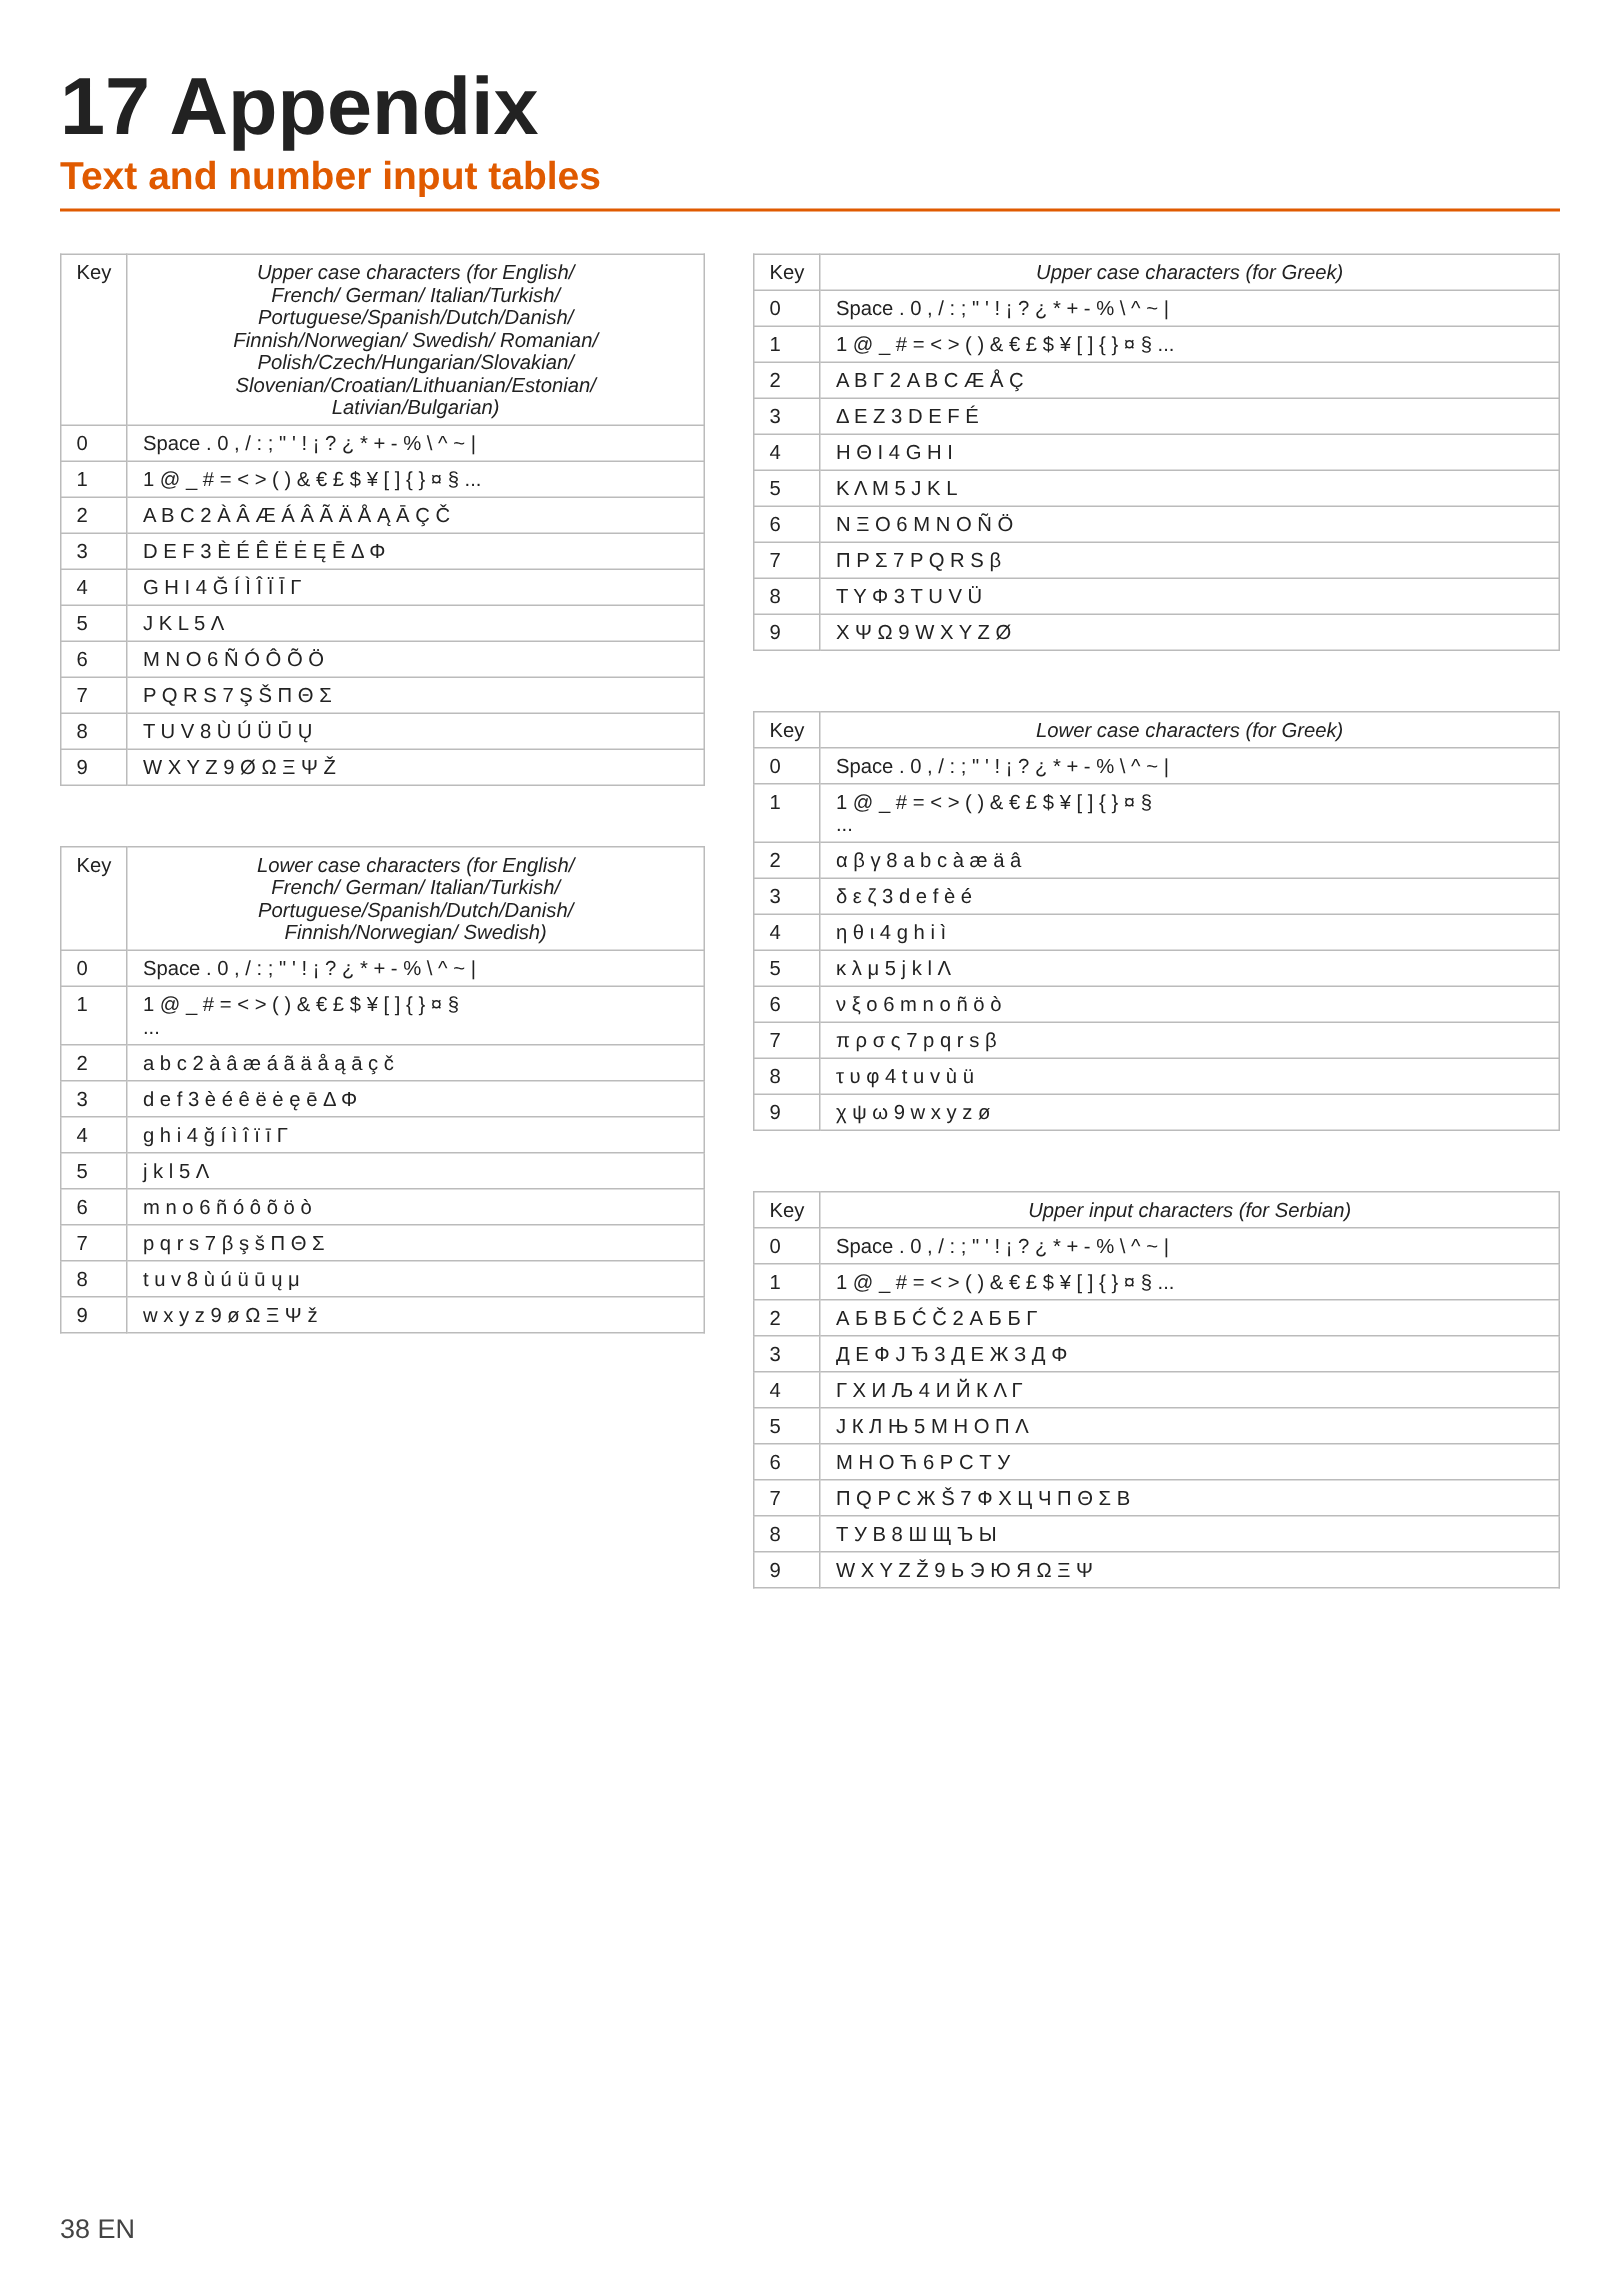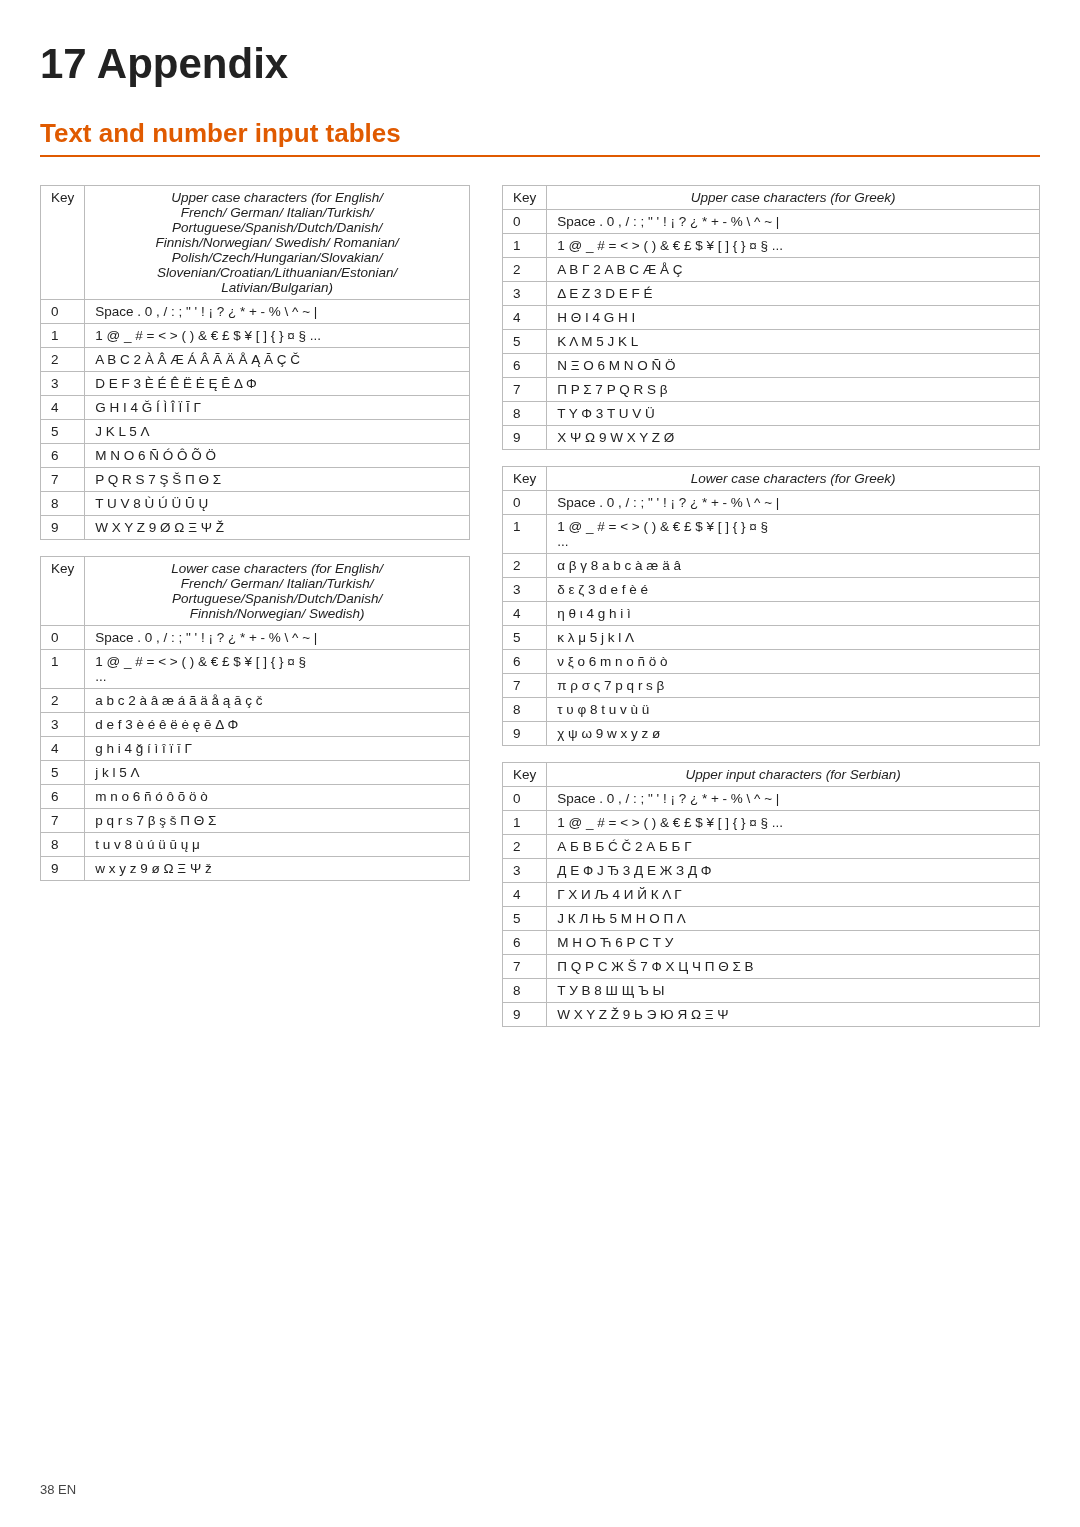--- a/index.html
+++ b/index.html
@@ -6,24 +6,24 @@
     body {
       font-family: Arial, Helvetica, sans-serif;
       font-size: 14px;
       background: #fff;
       color: #222;
       width: 1080px;
       min-height: 1527px;
       padding: 40px 40px 40px 40px;
     }
     .page-title {
-      font-size: 42px;
+      font-size: 54px;
       font-weight: bold;
       color: #222;
-      margin-bottom: 30px;
+      margin-bottom: 0;
     }
     .section-title {
       font-size: 26px;
       font-weight: bold;
       color: #e05a00;
       border-bottom: 2px solid #e05a00;
       padding-bottom: 6px;
       margin-bottom: 28px;
     }
     .two-col {
@@ -34,21 +34,21 @@
     .left-col {
       flex: 0 0 430px;
       max-width: 430px;
     }
     .right-col {
       flex: 1;
     }
     .input-table {
       width: 100%;
       border-collapse: collapse;
-      margin-bottom: 16px;
+      margin-bottom: 40px;
       font-size: 13.5px;
     }
     .input-table th, .input-table td {
       border: 1px solid #bbb;
       padding: 4px 10px;
       vertical-align: top;
     }
     .input-table thead tr th {
       background: #fff;
       font-weight: normal;
@@ -63,21 +63,21 @@
       border-bottom: 1px solid #bbb;
     }
     .table-header-desc {
       font-weight: normal;
       font-style: italic;
     }
     .page-footer {
       position: absolute;
       bottom: 30px;
       left: 40px;
-      font-size: 13px;
+      font-size: 18px;
       color: #444;
     }
   </style>
 </head>
 <body>
 
 <div class="page-title">17 Appendix</div>
 <div class="section-title">Text and number input tables</div>
 
 <div class="two-col">
@@ -276,21 +276,21 @@
         <tr>
             <td>6</td>
             <td>ν ξ ο 6 m n o ñ ö ò</td>
           </tr>
         <tr>
             <td>7</td>
             <td>π ρ σ ς 7 p q r s β</td>
           </tr>
         <tr>
             <td>8</td>
-            <td>τ υ φ 8 t u v ù ü</td>
+            <td>τ υ φ 4 t u v ù ü</td>
           </tr>
         <tr>
             <td>9</td>
             <td>χ ψ ω 9 w x y z ø</td>
           </tr>
       </tbody>
     </table>
 
     <table class="input-table">
       <thead>

